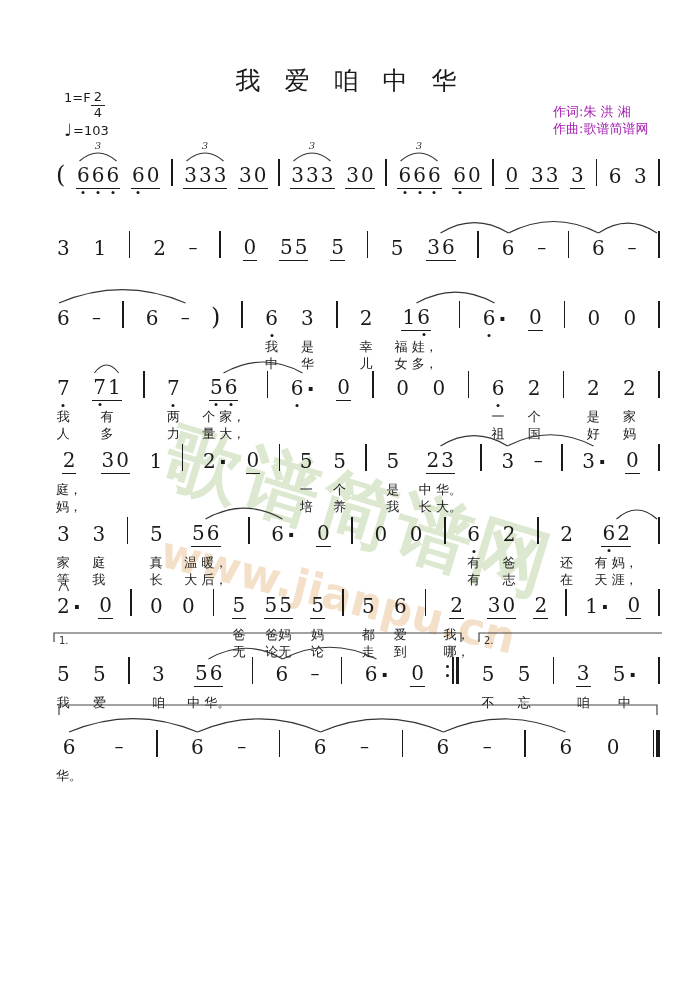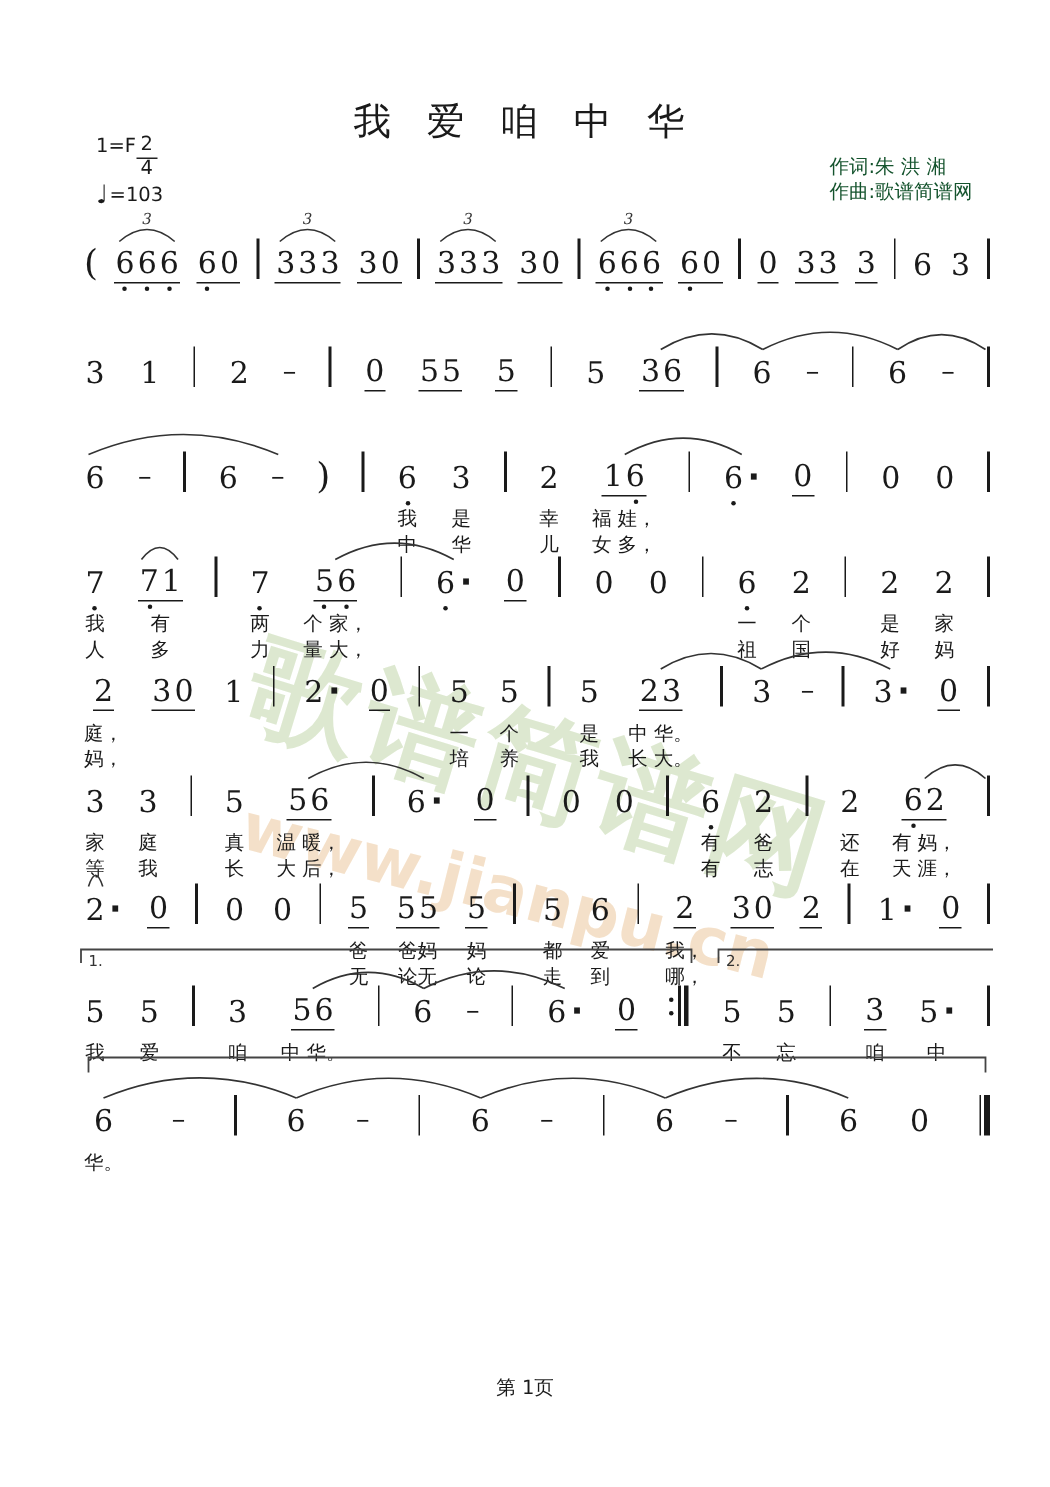--- a/index.html
+++ b/index.html
@@ -15,21 +15,21 @@
           font-family:"DejaVu Sans",sans-serif}
   
   .title{position:absolute;top:64px;left:0;right:0;text-align:center;font-size:25px;font-weight:normal;
          letter-spacing:8px;font-family:"DejaVu Serif","Liberation Serif",serif;z-index:1}
   .keyblock{position:absolute;left:64px;top:90px;font-size:13px;z-index:1}
   .keyrow{display:flex;align-items:flex-start;gap:0}
   .ts{display:inline-flex;flex-direction:column;align-items:center;font-size:13px;line-height:1.15}
   .ts .tstop{border-bottom:1px solid #222;padding:0 3px}
   .temporow{margin-top:1px;font-size:13px;display:flex;align-items:center}
   .tnote{font-size:17px;margin-right:1px;line-height:1}
-  .credits{position:absolute;left:553px;top:103px;font-size:13px;line-height:17px;color:#14532d;z-index:1;white-space:nowrap}
+  .credits{position:absolute;left:553px;top:103px;font-size:13px;line-height:17px;color:#a21caf;z-index:1;white-space:nowrap}
   
   .score{position:absolute;inset:0;z-index:1}
   .system{position:absolute;left:56px;width:604px;padding-top:26px}
   .note-row{display:flex;justify-content:space-between;align-items:flex-start}
   .cell{display:flex;flex-direction:column;align-items:center}
   .note{height:33px;display:flex;align-items:flex-end}
   .grp{display:inline-flex}
   .u1{border-bottom:1.6px solid #1a1a1a}
   .dg{font-family:"DejaVu Serif","Liberation Serif",serif;font-size:20px;line-height:26px;position:relative;padding:0 1px}
   .dg.ldot::after{content:'';position:absolute;left:50%;transform:translateX(-50%);bottom:-6px;
@@ -1275,14 +1275,13 @@
         <svg class="overlay" width="604" height="83">
           <path d="M 13 31 Q 77.25 4.149999999999999 141.5 31" class="arc"></path>
           <path d="M 141.5 31 Q 203 4.699999999999999 264.5 31" class="arc"></path>
           <path d="M 264.5 31 Q 326 4.699999999999999 387.5 31" class="arc"></path>
           <path d="M 387.5 31 Q 448.5 4.799999999999997 509.5 31" class="arc"></path>
           <path d="M 3 14 L 3 4 L 601 4 L 601 14" class="volta"></path>
         </svg>
       </div>
     </div>
 
-  <div class="footer">第 1页</div>
 </div>
 
 </body></html>

